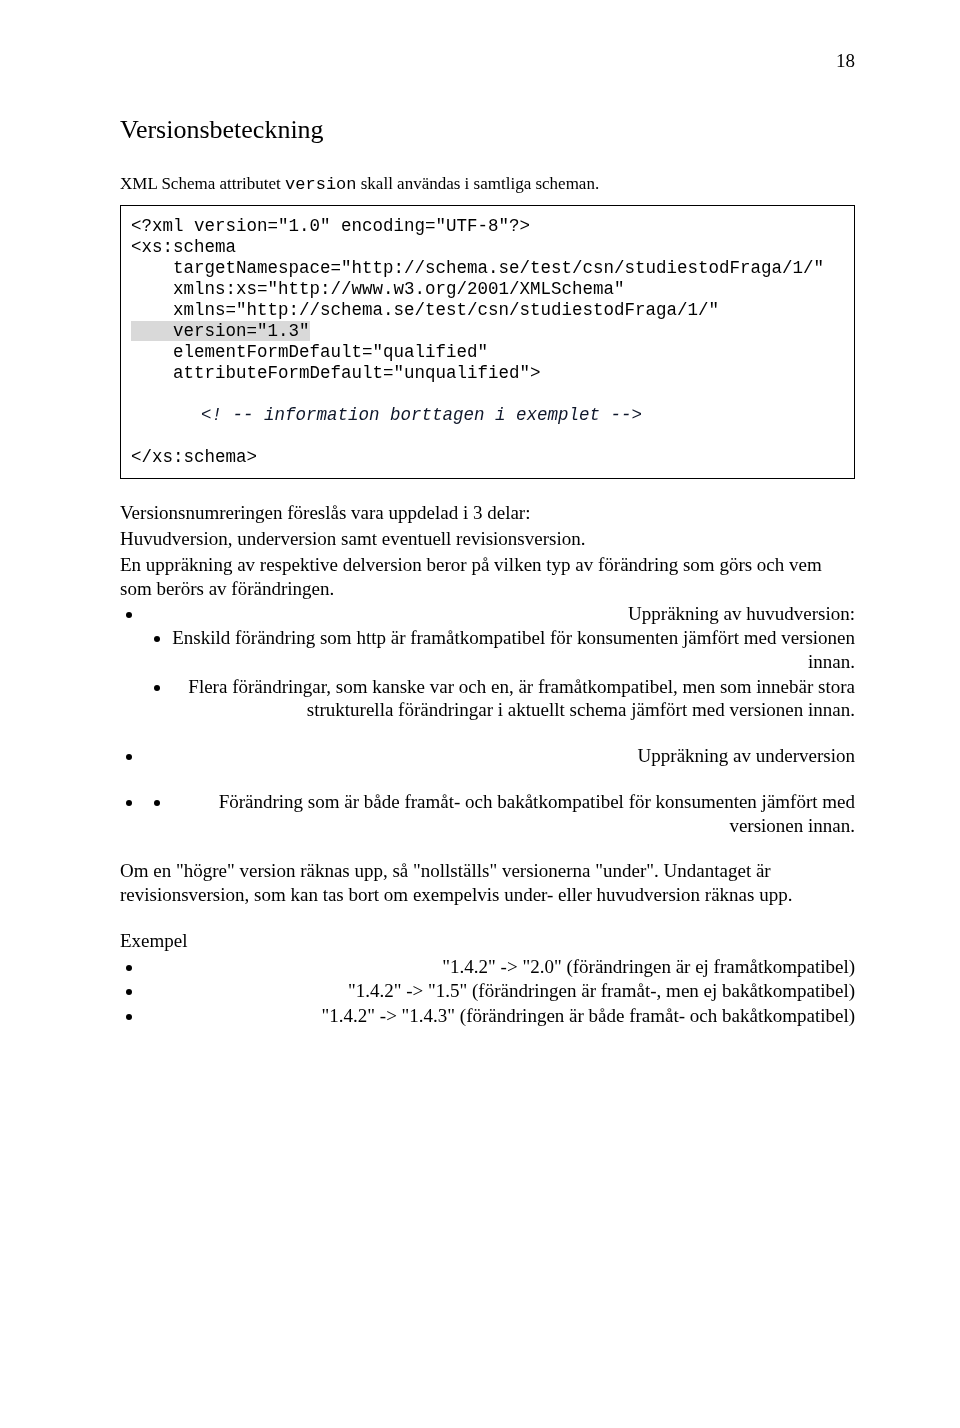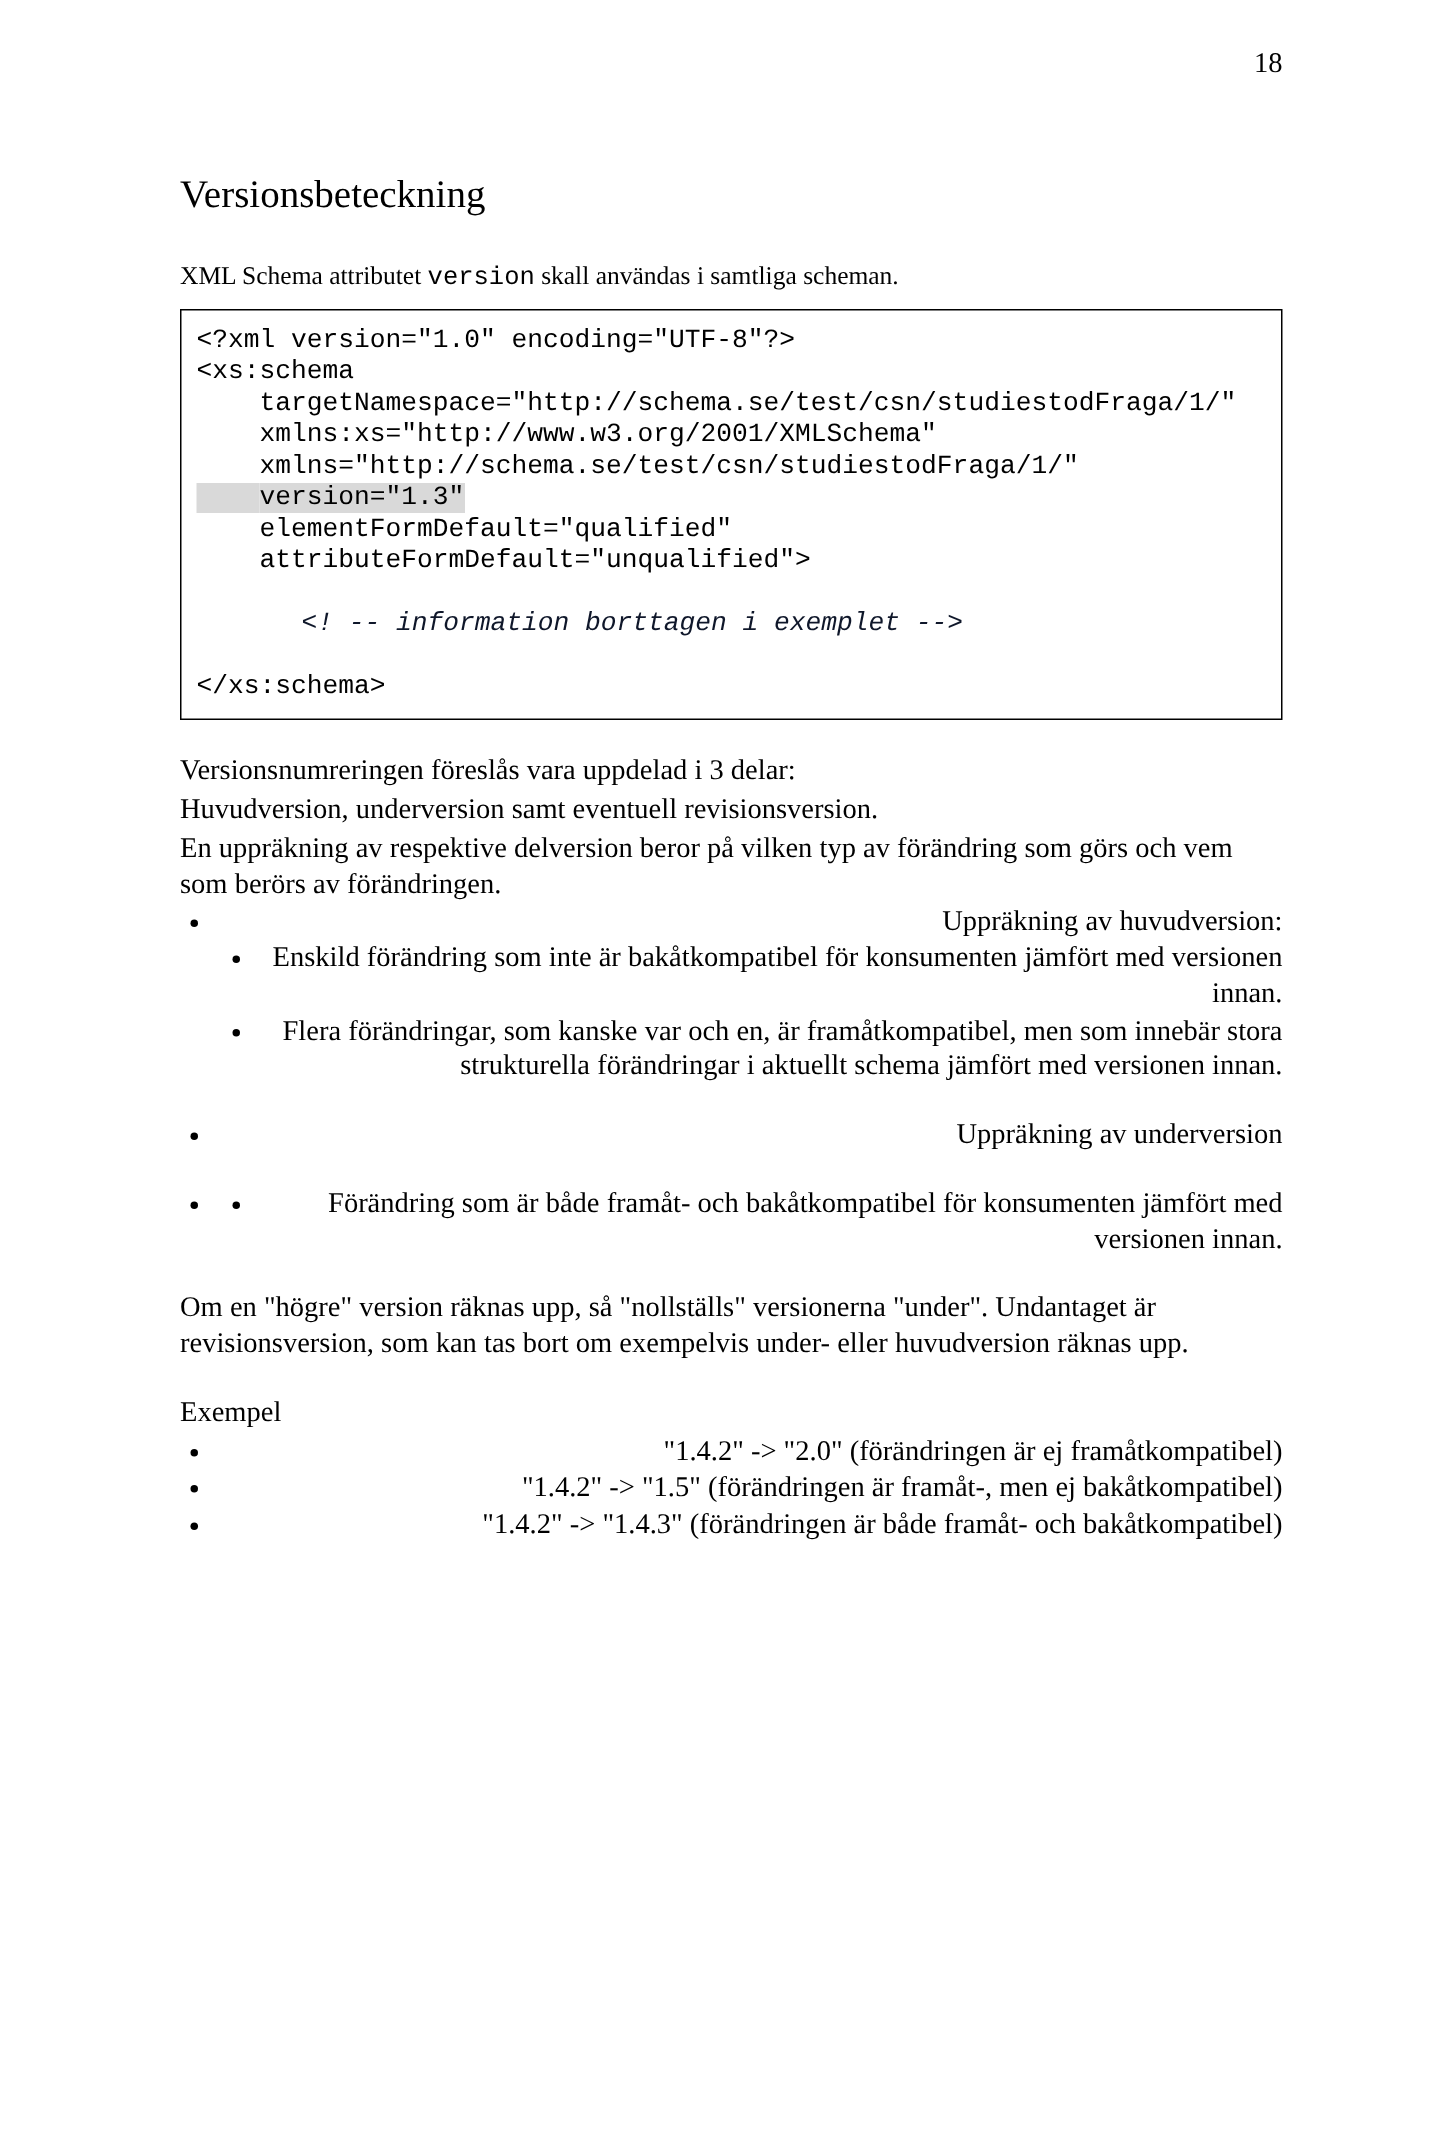--- a/index.html
+++ b/index.html
@@ -9,21 +9,21 @@
     color: #000;
     width: 960px;
   }
   .page {
     padding: 115px 105px 60px 120px;
     box-sizing: border-box;
     position: relative;
   }
   .page-number {
     position: absolute;
-    top: 32px;
+    top: 50px;
     right: 105px;
     font-size: 19px;
   }
   h2.section-title {
     font-size: 26px;
     font-weight: normal;
     margin: 0 0 28px 0;
   }
   .body-text {
     font-size: 17px;
@@ -101,21 +101,21 @@
 <span>&lt;/xs:schema&gt;</span></div>
 
   <p class="para">Versionsnumreringen föreslås vara uppdelad i 3 delar:</p>
   <p class="para">Huvudversion, underversion samt eventuell revisionsversion.</p>
   <p class="para">En uppräkning av respektive delversion beror på vilken typ av förändring som görs och vem som berörs av förändringen.</p>
 
   <ul class="outer block">
     <li>
       <span>Uppräkning av huvudversion:</span>
       <ul class="inner">
-        <li>Enskild förändring som inte är bakåtkompatibel för konsumenten jämfört med versionen innan.</li>
+        <li>Enskild förändring som http är framåtkompatibel för konsumenten jämfört med versionen innan.</li>
         <li>Flera förändringar, som kanske var och en, är framåtkompatibel, men som innebär stora strukturella förändringar i aktuellt schema jämfört med versionen innan.</li>
       </ul>
     </li>
   </ul>
 
   <ul class="outer block">
     <li>
       <span>Uppräkning av underversion</span>
     </li>
   </ul>

